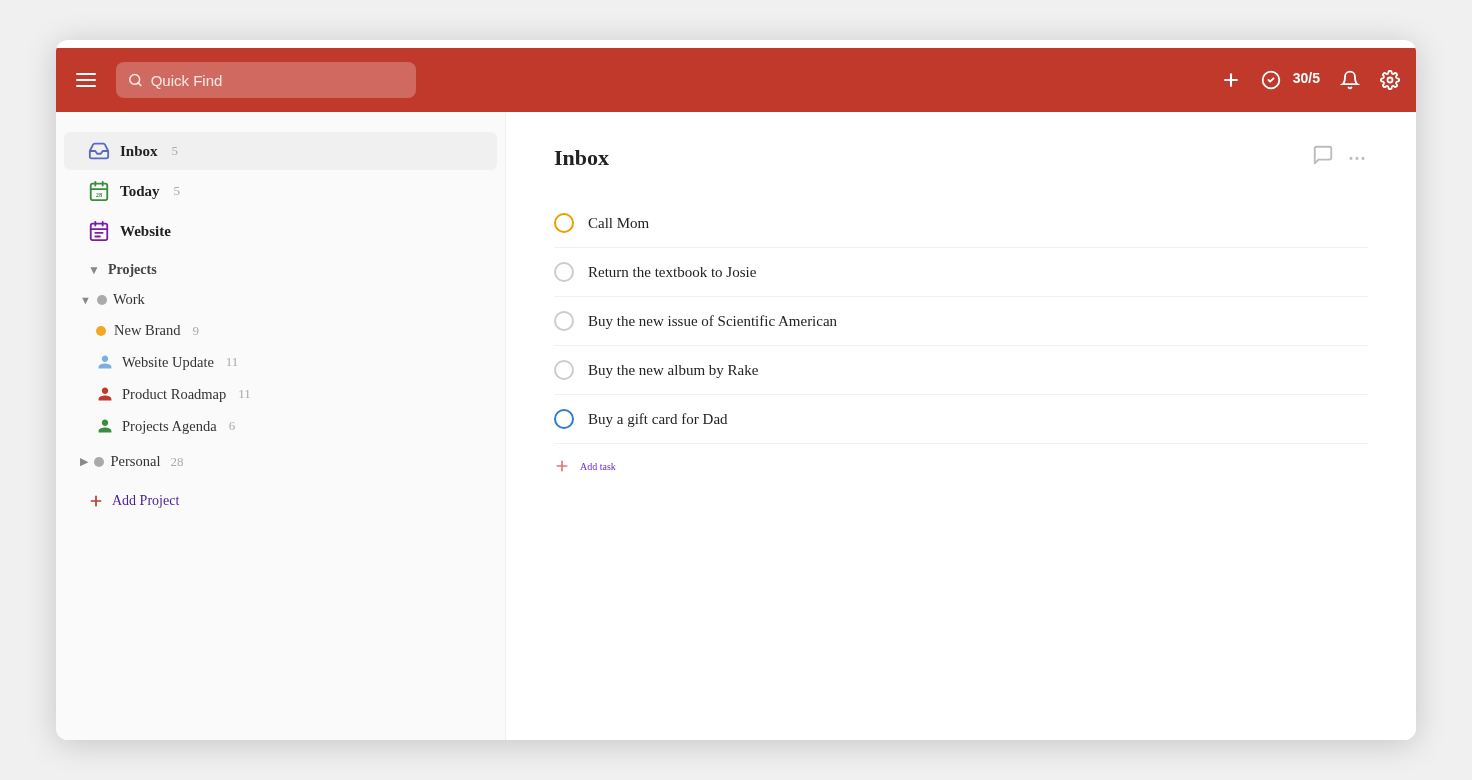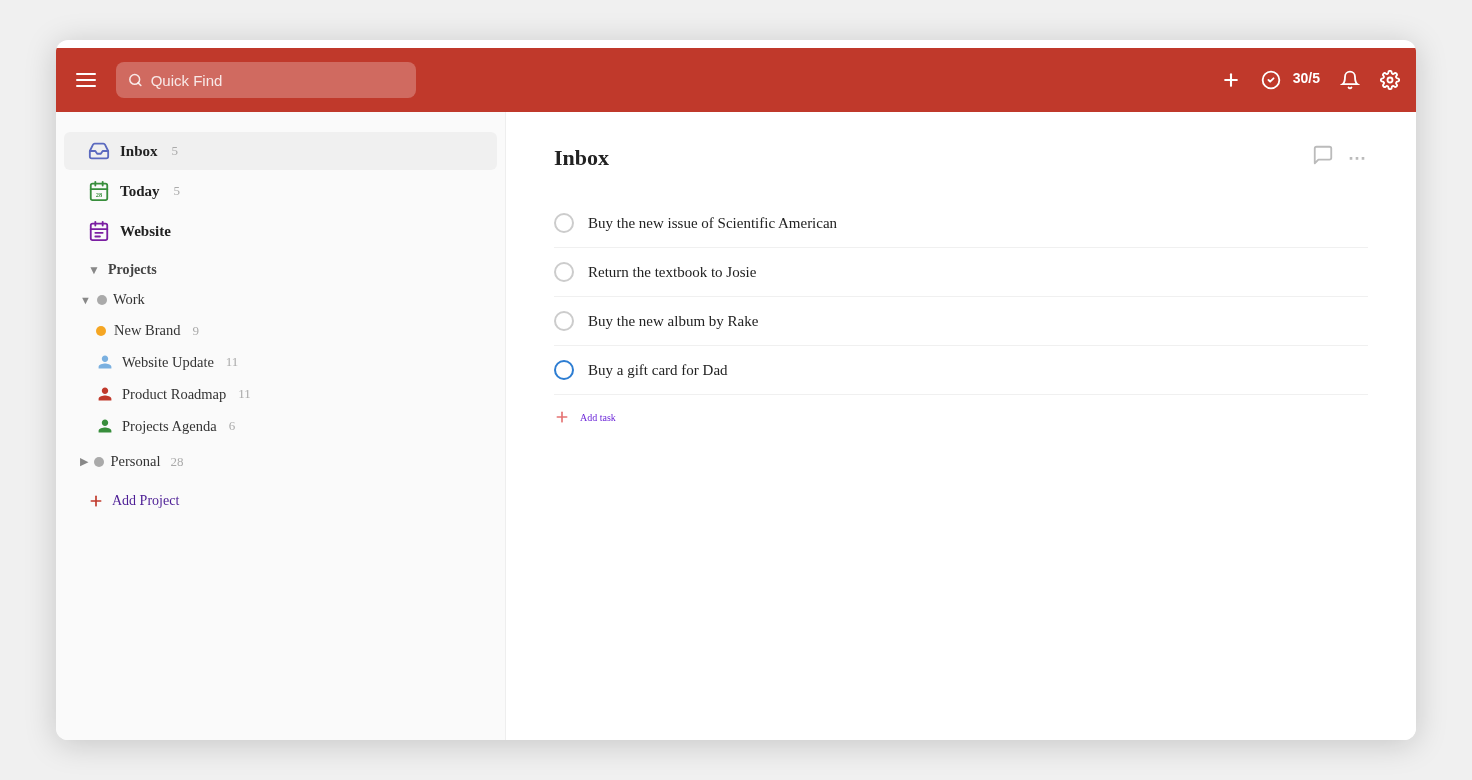--- a/index.html
+++ b/index.html
@@ -448,29 +448,33 @@
             <svg width="22" height="22" viewBox="0 0 24 24" fill="none" stroke="#bbb" stroke-width="2" stroke-linecap="round" stroke-linejoin="round">
               <path d="M21 15a2 2 0 0 1-2 2H7l-4 4V5a2 2 0 0 1 2-2h14a2 2 0 0 1 2 2z"></path>
             </svg>
           </div>
           <div class="header-action-icon" style="letter-spacing:2px; font-size:18px; color:#bbb; font-weight:700;">⋯</div>
         </div>
       </div>
 
       <div class="task-list">
 
+        <div class="task-item">
+          <div class="task-circle orange"></div>
+          <span class="task-text">Call Mom</span>
+        </div>
+
+        <div class="task-item">
+          <div class="task-circle"></div>
+          <span class="task-text">Return the textbook to Josie</span>
+        </div>
 
         <div class="task-item">
           <div class="task-circle"></div>
           <span class="task-text">Buy the new issue of Scientific American</span>
-        </div>
-
-        <div class="task-item">
-          <div class="task-circle"></div>
-          <span class="task-text">Return the textbook to Josie</span>
         </div>
 
         <div class="task-item">
           <div class="task-circle"></div>
           <span class="task-text">Buy the new album by Rake</span>
         </div>
 
         <div class="task-item">
           <div class="task-circle blue"></div>
           <span class="task-text">Buy a gift card for Dad</span>

